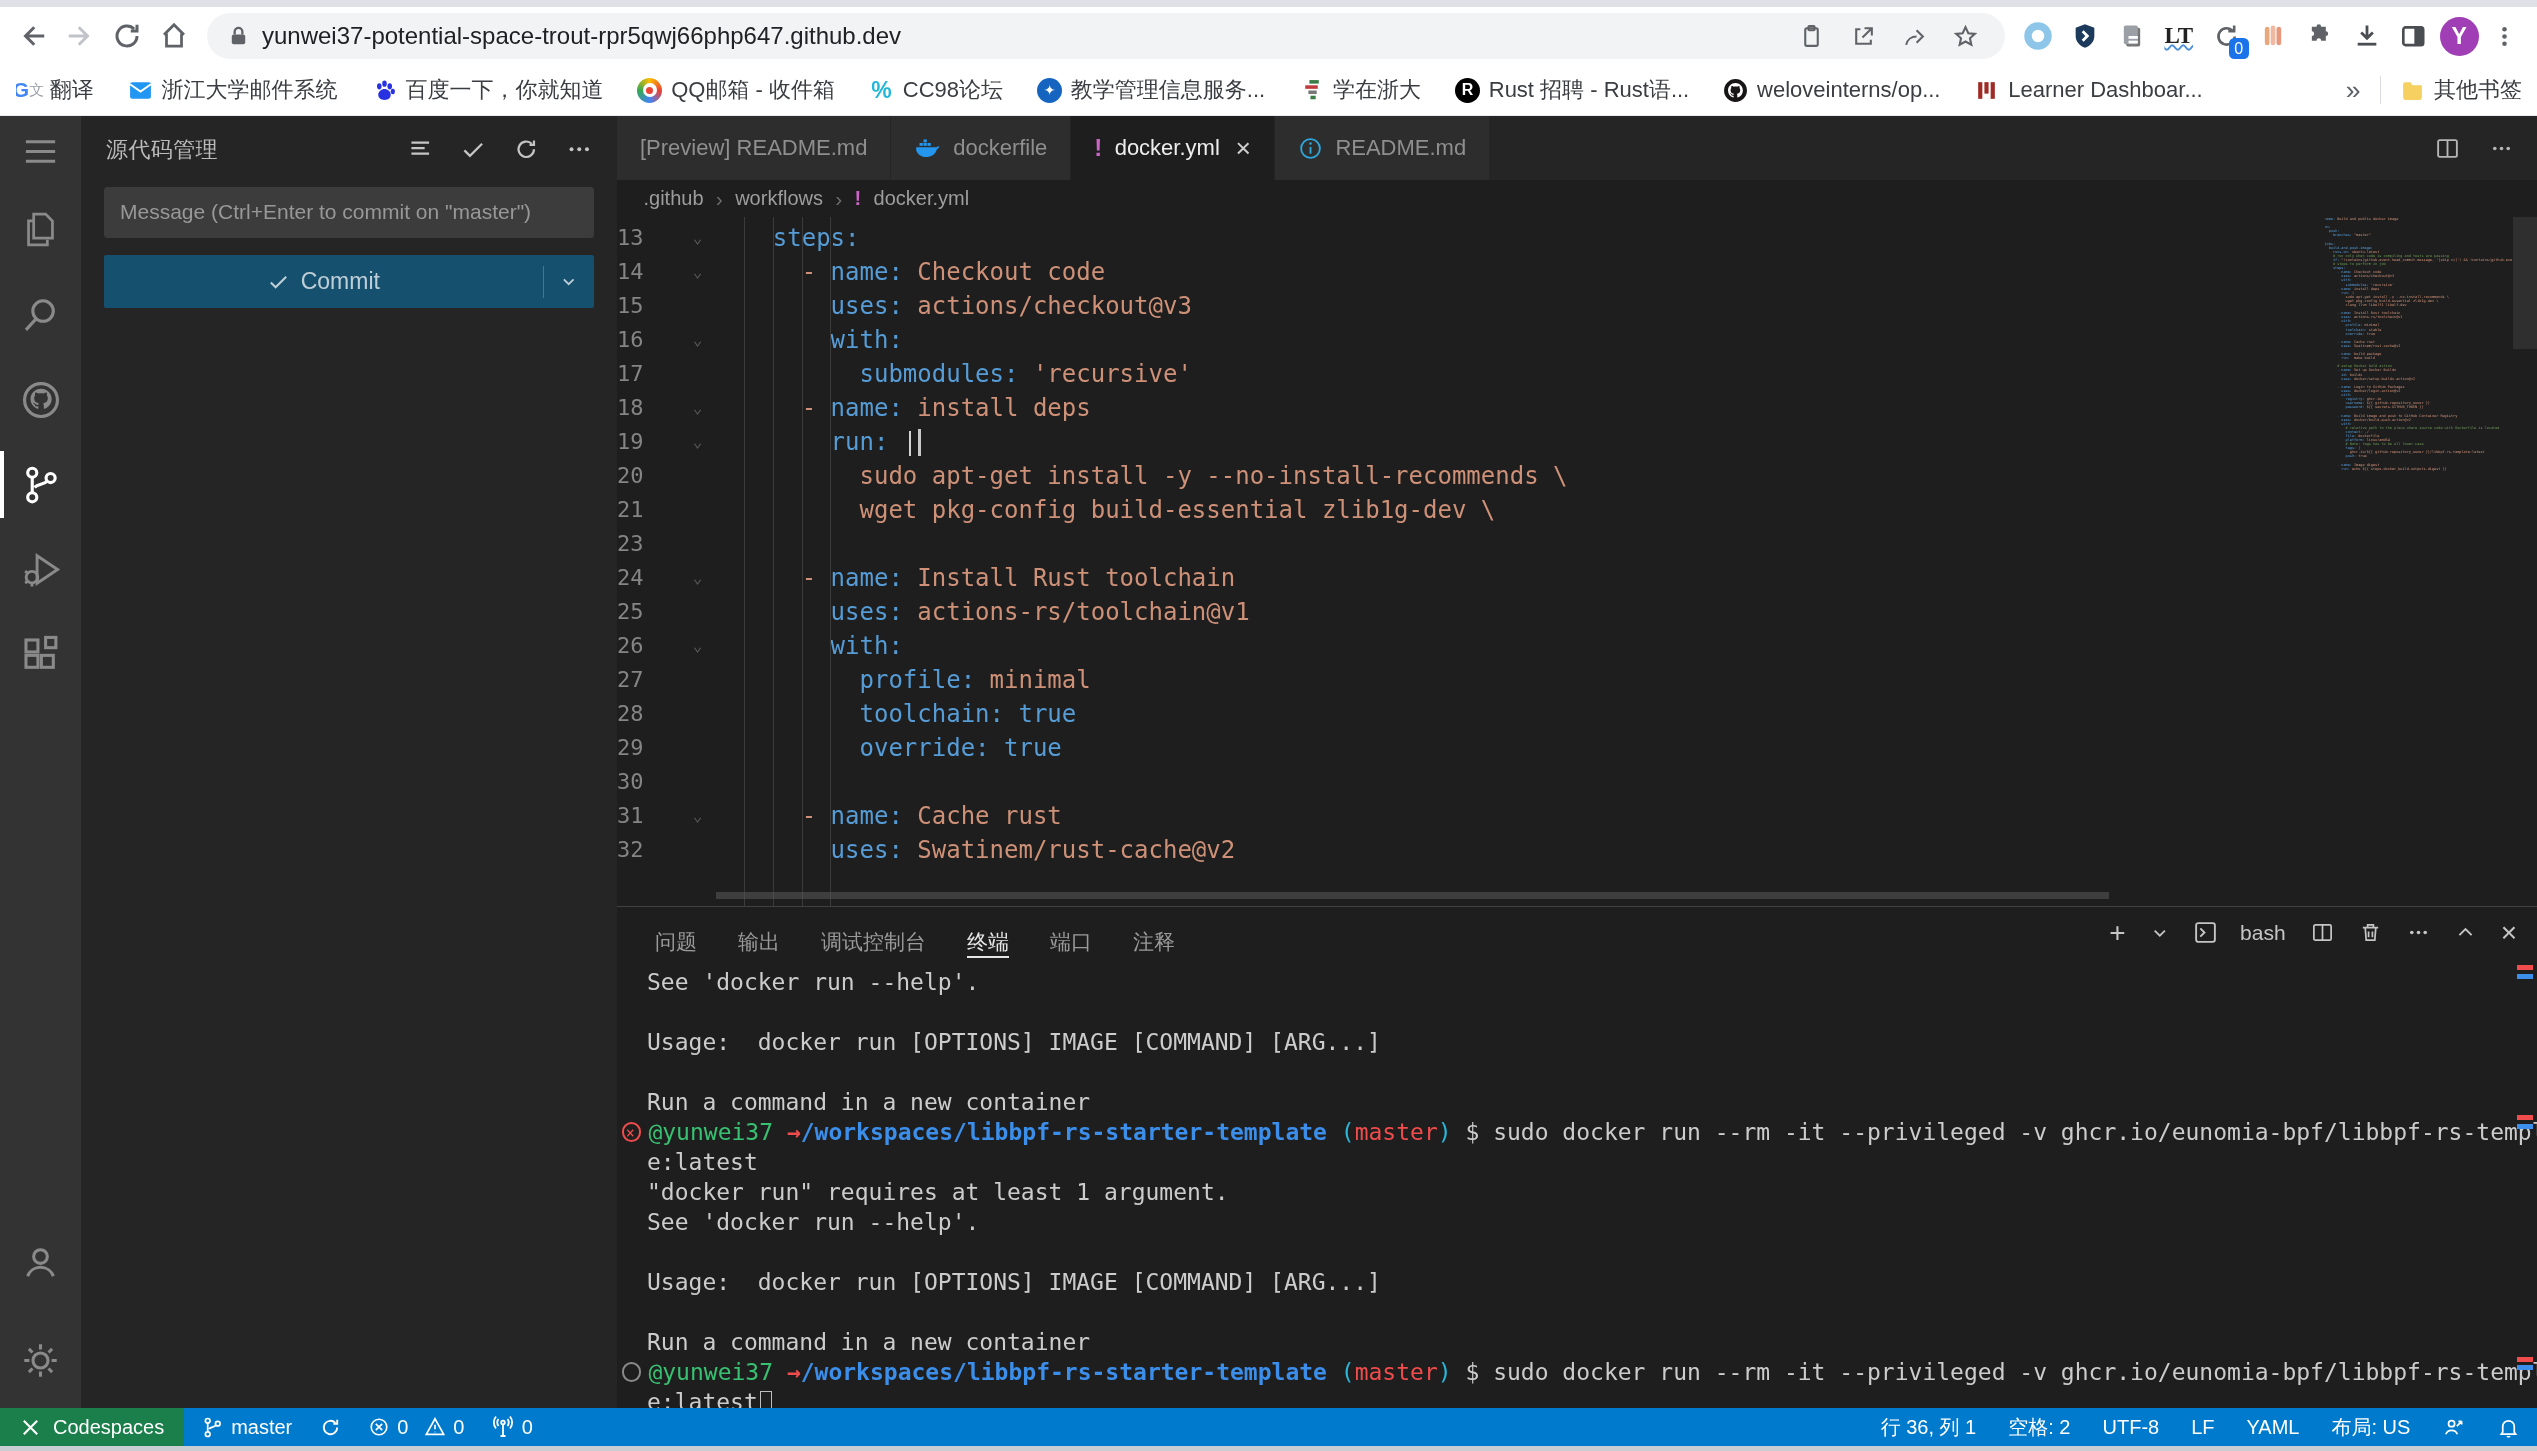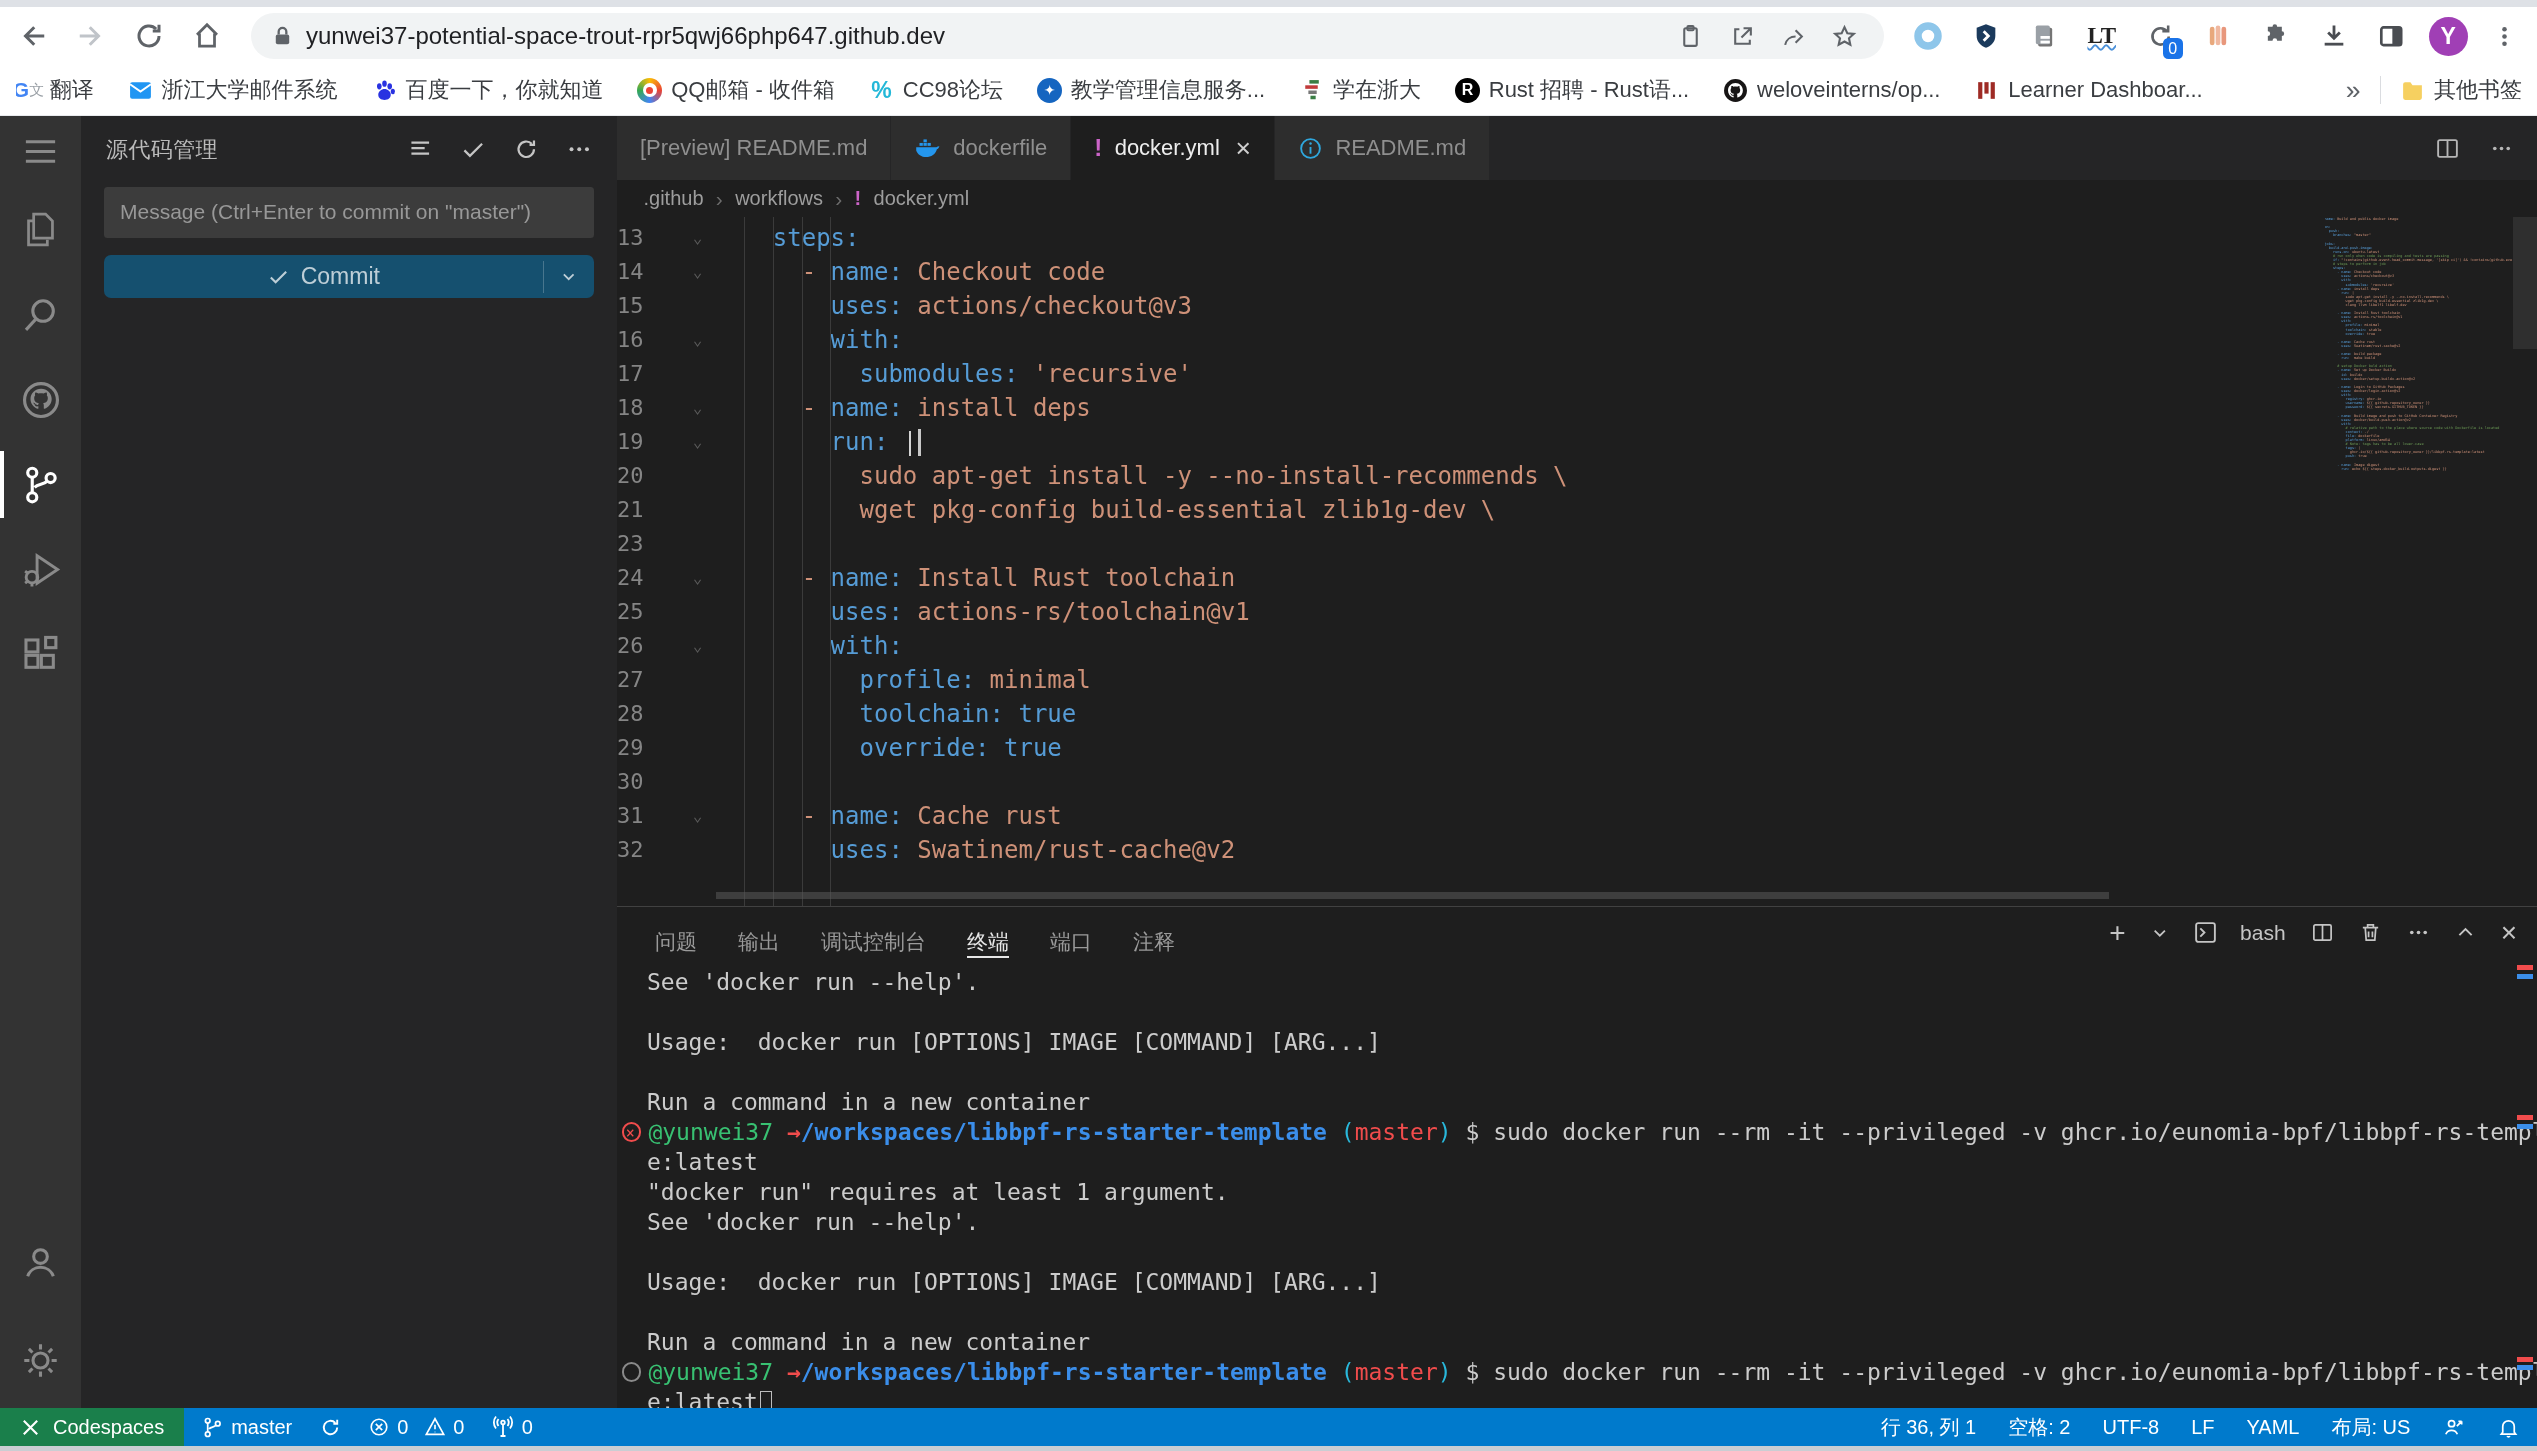--- a/index.html
+++ b/index.html
@@ -6,21 +6,21 @@
   html,body { margin:0; padding:0; }
   body {
     width:2538px; height:1451px; overflow:hidden;
     font-family:"Liberation Sans", sans-serif;
     background:#1e1e1e;
   }
   svg { display:block; }
 
   
   .chrome-strip { height:7px; background:#dee1e6; }
-  .toolbar { height:58px; background:#fff; display:flex; align-items:center; padding:0 12.3px; gap:16px;justify-content:center; }
+  .toolbar { height:58px; background:#fff; display:flex; align-items:center; padding:0 12.3px; gap:5px;justify-content:center; }
   .navbtn { width:42px; height:42px; border-radius:50%; display:flex; align-items:center; justify-content:center; flex:none; }
   .url-pill { flex:1; height:46px; background:#f1f3f4; border-radius:23px; display:flex; align-items:center; padding:0 19.4px; gap:12.3px; min-width:0; margin:0 7px; }
   .url-text { font-size:24px; color:#202124; white-space:nowrap; overflow:hidden; flex:1; }
   .pill-ic { width:39px; height:39px; display:flex; align-items:center; justify-content:center; flex:none; }
   .ext-ic { width:42px; height:42px; display:flex; align-items:center; justify-content:center; flex:none; position:relative; }
   .avatar { width:39px; height:39px; border-radius:50%; background:#a03fb5; color:#fff; font-size:23px; font-weight:bold; display:flex; align-items:center; justify-content:center; flex:none; }
   .badge0 { position:absolute; right:-1.8px; bottom:-1.8px; background:#1a73e8; color:#fff; font-size:16px; border-radius:5.3px; padding:0 5.3px; line-height:21px; }
   .lt-txt { font-family:"Liberation Serif", serif; font-weight:bold; font-size:23px; color:#222; text-decoration:underline wavy #4a90d9 1.8px; }
 
   
@@ -38,21 +38,21 @@
   .ab-item.active { color:#ffffff; }
   .ab-item.active::before { content:""; position:absolute; left:0; top:8.8px; bottom:8.8px; width:3.5px; background:#fff; }
   .ab-bottom { margin-top:auto; margin-bottom:12.3px; }
 
   .sidebar { width:536px; background:#252526; flex:none; display:flex; flex-direction:column; }
   .sb-header { height:67px; display:flex; align-items:center; padding:0 25px; color:#bbbbbb; }
   .sb-title { font-size:22px; letter-spacing:0.4px; }
   .sb-actions { margin-left:auto; display:flex; align-items:center; gap:26.5px; color:#c5c5c5; }
   .sb-input { margin:3.5px 23px 0; height:51px; background:#3c3c3c; border:none; border-radius:3.5px; color:#cccccc; font-size:21px; padding:0 16px; width:490px; }
   .sb-input::placeholder { color:#989898; }
-  .commit-btn { margin:17.6px 23px 0; height:43px; background:#15506f; border-radius:7px; display:flex; align-items:center; color:rgba(255,255,255,.72); font-size:23px; }
+  .commit-btn { margin:17.6px 23px 0; height:53px; background:#15506f; border-radius:2px; display:flex; align-items:center; color:rgba(255,255,255,.72); font-size:23px; }
   .commit-main { flex:1; display:flex; align-items:center; justify-content:center; gap:10.6px; }
   .commit-drop { width:51px; display:flex; align-items:center; justify-content:center; border-left:0.9px solid rgba(255,255,255,.22); height:32px; align-self:center; }
 
   .editorgroup { flex:1; display:flex; flex-direction:column; min-width:0; }
   .tabsrow { height:64px; background:#252526; display:flex; align-items:stretch; }
   .tab { display:flex; align-items:center; gap:12.3px; padding:0 23px; font-size:22px; color:#8f8f8f; background:#2d2d2d; border-right:0.9px solid #252526; white-space:nowrap; }
   .tab.active { background:#1e1e1e; color:#eeeeee; }
   .tab .close { font-size:26.5px; color:#cfcfcf; margin-left:3.5px; line-height:1; }
   .tabs-right { margin-left:auto; display:flex; align-items:center; gap:30px; padding-right:25px; color:#b6b6b6; }
   .yaml-bang { color:#cc64c8; font-weight:bold; font-size:24px; }

